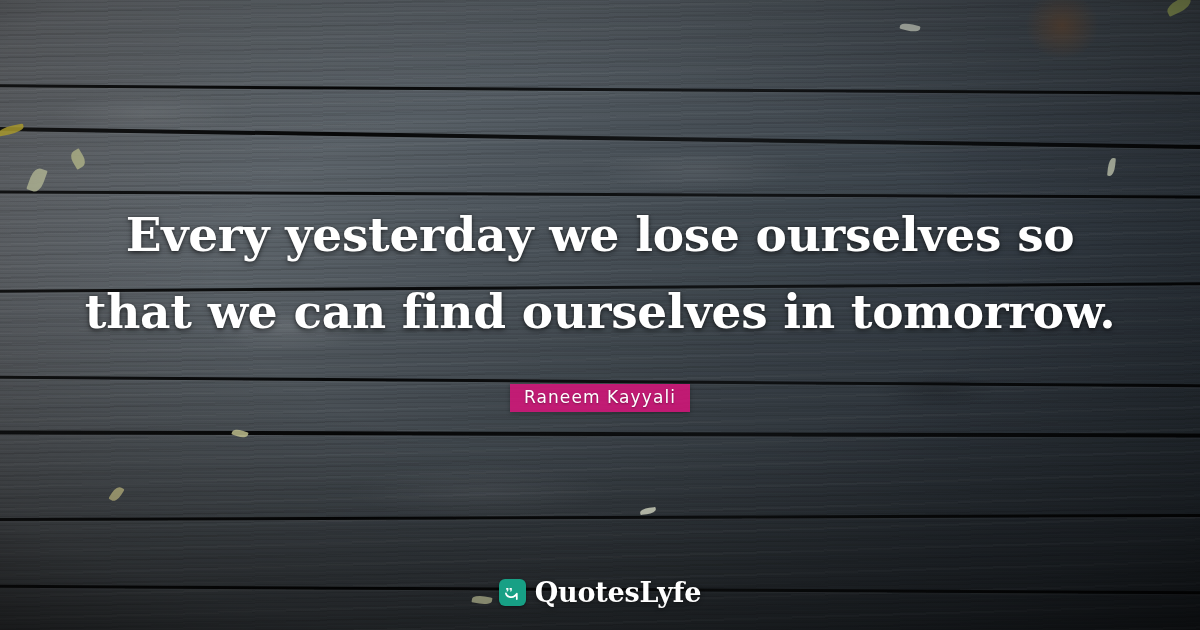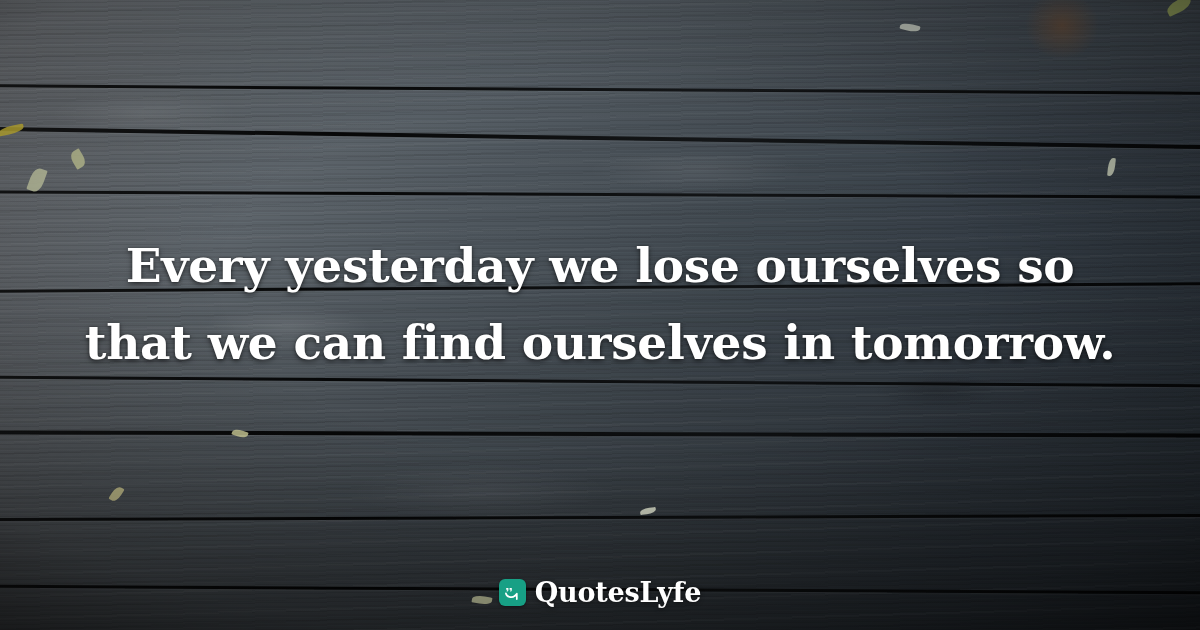--- a/index.html
+++ b/index.html
@@ -240,20 +240,23 @@
   <div class="leaf leaf-g"></div>
   <div class="leaf leaf-h"></div>
   <div class="leaf leaf-i"></div>
   <div class="leaf leaf-j"></div>
 
   <div class="vignette"></div>
 
   <div class="content">
     <p class="quote-text">Every yesterday we lose ourselves so that we can find ourselves in tomorrow.</p>
 
+    <div class="author-wrap">
+      <span class="author-badge">Raneem Kayyali</span>
+    </div>
   </div>
 
   <div class="brand">
     <span class="brand-mark">
       <svg width="20" height="20" viewBox="0 0 20 20" aria-hidden="true">
         <path d="M4.2 5.0 h2.2 v2.0 a1.5 1.5 0 0 1 -1.5 1.5 h-0.2 v-1.1 h0.2 a0.5 0.5 0 0 0 0.5 -0.5 v-0.2 h-1.2 z" fill="#ffffff"></path>
         <path d="M7.6 5.0 h2.2 v2.0 a1.5 1.5 0 0 1 -1.5 1.5 h-0.2 v-1.1 h0.2 a0.5 0.5 0 0 0 0.5 -0.5 v-0.2 h-1.2 z" fill="#ffffff"></path>
         <path d="M3.9 10.3 a5.3 4.6 0 0 0 8.9 2.6" fill="none" stroke="#ffffff" stroke-width="1.7" stroke-linecap="round"></path>
         <path d="M12.8 12.9 l2.0 -2.2 v5.4" fill="none" stroke="#ffffff" stroke-width="1.7" stroke-linecap="round" stroke-linejoin="round"></path>
       </svg>

